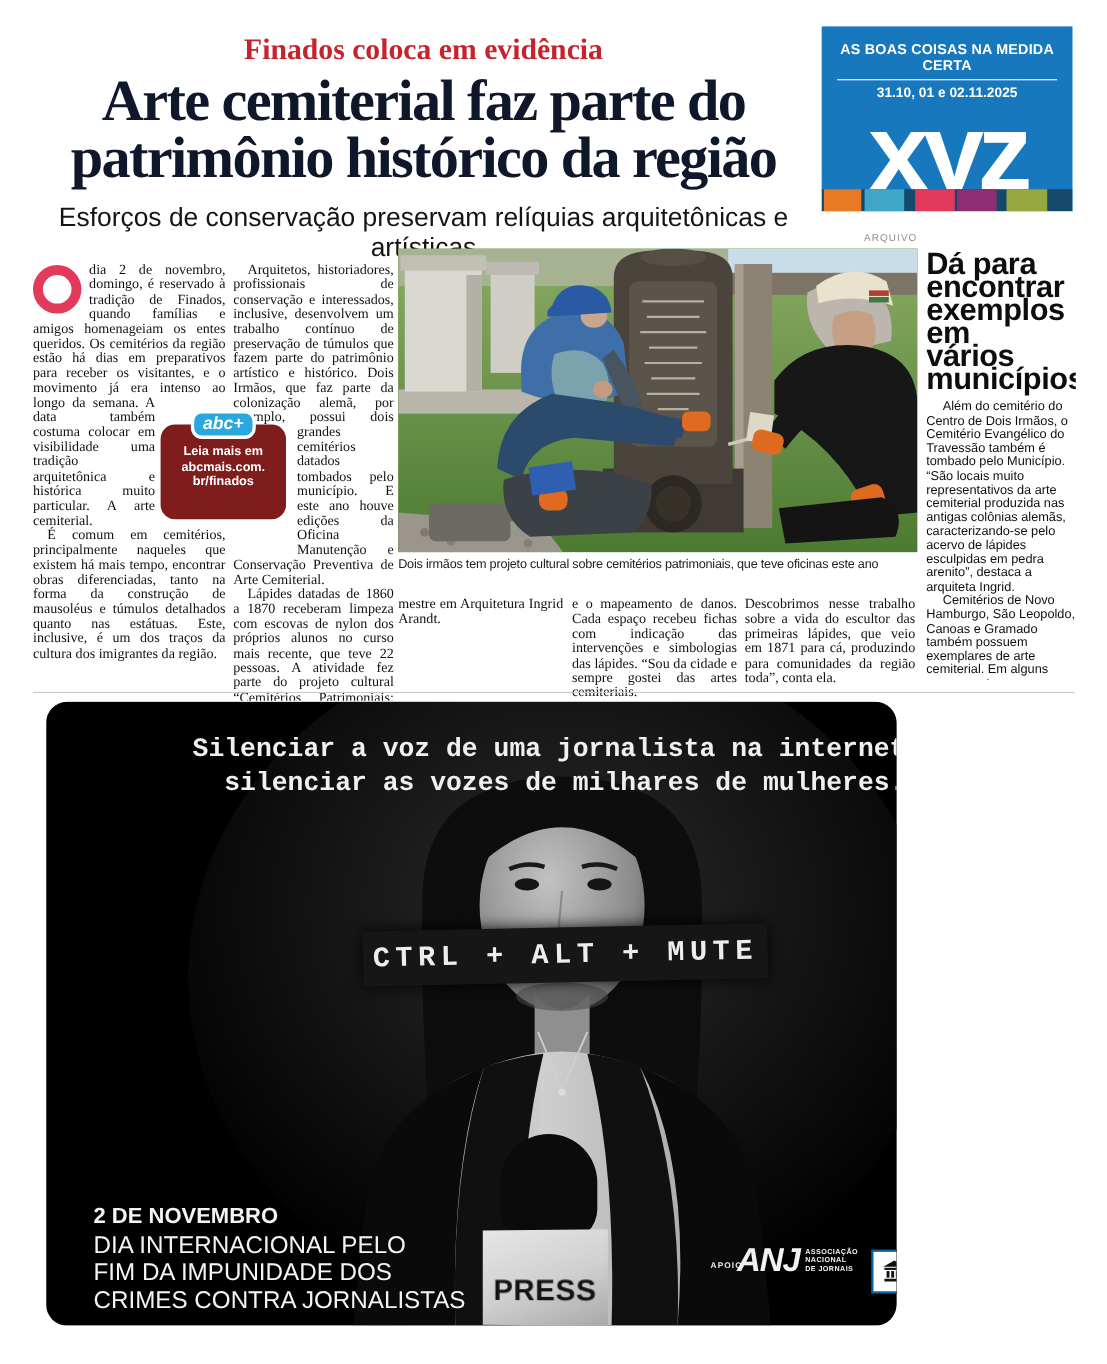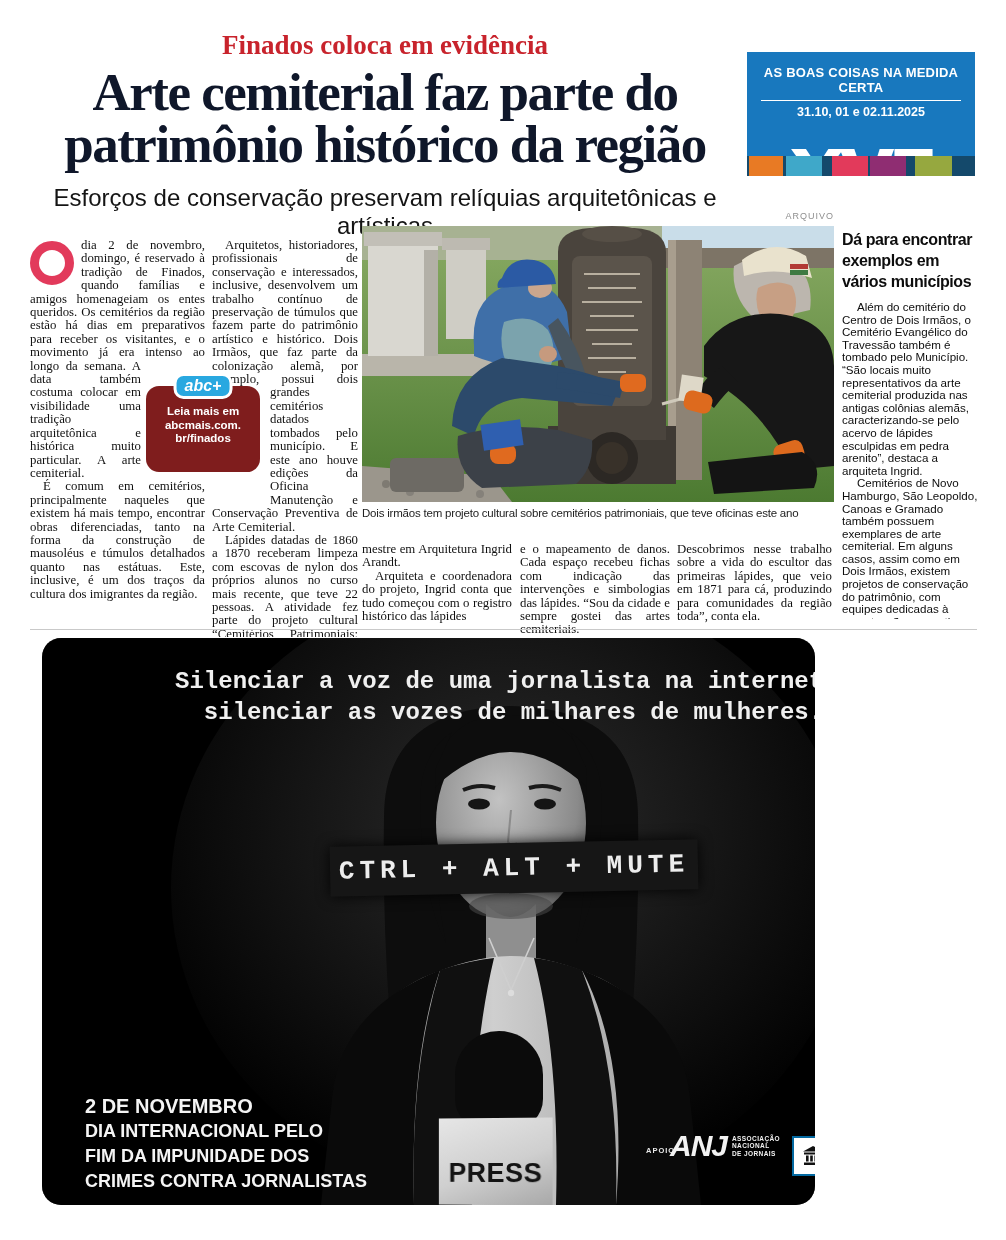--- a/index.html
+++ b/index.html
@@ -10,21 +10,21 @@
   
   .kicker{left:30px;top:30px;width:710px;text-align:center;
           font-family:"Liberation Serif",serif;font-weight:bold;font-size:27px;color:#C8232C;}
   .headline{left:18px;top:66px;width:734px;text-align:center;
             font-family:Liberation Serif, serif;font-weight:bold;font-size:53px;
             line-height:52px;letter-spacing:-1.5px;color:#0f172a;}
   .subtitle{left:30px;top:184px;width:710px;text-align:center;
             font-family:"Liberation Sans",sans-serif;font-size:24px;color:#141414;}
 
   
-  .masthead{left:747px;top:52px;width:228px;height:124px;background:#1878BE;overflow:hidden;}
+  .masthead{left:747px;top:24px;width:228px;height:168px;background:#1878BE;overflow:hidden;}
   .mh-tagline{margin-top:13px;text-align:center;font-family:"Liberation Sans",sans-serif;
               font-weight:bold;font-size:13px;color:#fff;letter-spacing:.2px;}
   .mh-rule{height:1px;background:#fff;margin:5px 14px 4px 14px;}
   .mh-date{text-align:center;font-family:"Liberation Sans",sans-serif;font-weight:bold;
            font-size:12.5px;color:#fff;}
   .mh-logo{text-align:center;font-family:"Liberation Sans",sans-serif;font-weight:bold;
            font-size:100px;line-height:92px;letter-spacing:-6px;color:#fff;margin-top:2px;}
   .mh-strip{position:absolute;left:0;bottom:0;width:228px;height:20px;background:#14496B;
             display:flex;align-items:stretch;}
   .strip-seg{height:100%;}
@@ -61,21 +61,21 @@
   
   .credit{left:362px;top:211px;width:472px;text-align:right;font-family:"Liberation Sans",sans-serif;
           font-size:9px;letter-spacing:1px;color:#8f8f8f;}
   .photo{left:362px;top:226px;width:472px;height:276px;overflow:hidden;background:#6d9451;}
   .caption{left:362px;top:507px;width:456px;font-family:"Liberation Sans",sans-serif;
            font-size:11.5px;color:#222;white-space:nowrap;letter-spacing:-0.2px;}
 
   
   .sidebar{left:842px;top:229px;width:136px;height:390px;overflow:hidden;
            font-family:"Liberation Sans",sans-serif;color:#0d0d0d;}
-  .sb-title{font-weight:bold;font-size:16px;line-height:21px;letter-spacing:-0.4px;}
+  .sb-title{font-weight:bold;font-size:28px;line-height:21px;letter-spacing:-0.4px;}
   .sb-body{margin-top:9px;font-size:11.6px;line-height:12.6px;}
   .sb-body p{margin:0;text-indent:15px;}
 
   .rule{left:30px;top:629px;width:947px;height:1px;background:#c9c9c9;}
 
   
   .ad{left:42px;top:638px;width:773px;height:567px;background:#737373;overflow:hidden;border-radius:19px;}
   .ad-headline{position:absolute;left:0;top:28px;width:943px;text-align:center;
                font-family:"Liberation Mono",monospace;font-weight:bold;font-size:24px;
                line-height:31px;color:#f0f0f0;}
@@ -85,21 +85,21 @@
         letter-spacing:5px;color:#ededed;text-align:center;}
   .mic-foam{position:absolute;left:413px;top:393px;width:88px;height:98px;background:#0b0b0b;
             border-radius:44px 44px 30px 30px;}
   .mic-box{position:absolute;left:396px;top:480px;width:114px;height:87px;
            background:linear-gradient(160deg,#e6e6e6 0%,#cfcfcf 55%,#a8a8a8 100%);
            transform:perspective(300px) rotateY(-4deg);
            font-family:"Liberation Sans",sans-serif;font-weight:bold;font-size:27px;color:#131313;
            text-align:center;line-height:110px;letter-spacing:0.5px;}
   .ad-date{position:absolute;left:43px;top:455px;color:#f4f4f4;font-family:"Liberation Sans",sans-serif;}
   .ad-date .t{font-weight:bold;font-size:20px;line-height:26px;}
-  .ad-date .l{font-size:18px;line-height:25px;font-weight:bold;}
+  .ad-date .l{font-size:22px;line-height:25px;}
   .apoio{position:absolute;left:604px;top:508px;font-family:"Liberation Sans",sans-serif;
          font-weight:bold;font-size:7.5px;letter-spacing:1px;color:#e8e8e8;}
   .anj{position:absolute;left:628px;top:493px;display:flex;align-items:center;color:#f2f2f2;}
   .anj-mark{font-family:"Liberation Sans",sans-serif;font-weight:bold;font-style:italic;
             font-size:30px;letter-spacing:-1px;line-height:30px;}
   .anj-text{margin-left:5px;font-family:"Liberation Sans",sans-serif;font-weight:bold;
             font-size:6.5px;line-height:7.5px;letter-spacing:.4px;}
   .unesco{position:absolute;left:750px;top:498px;width:148px;height:40px;border:2px solid #0369a1;
           box-sizing:border-box;display:flex;align-items:stretch;background:#000;}
   .unesco-cell{width:38px;background:#fff;display:flex;align-items:center;justify-content:center;}
@@ -213,21 +213,20 @@
       <rect x="318" y="150" width="22" height="26" fill="#ded8c8" transform="rotate(8 329 163)"></rect>
       <rect x="322" y="166" width="28" height="20" rx="7" fill="#dd6a1e" transform="rotate(14 336 176)"></rect>
       <rect x="412" y="216" width="30" height="22" rx="8" fill="#dd6a1e" transform="rotate(-18 427 227)"></rect>
       <path d="M346 236 L440 226 Q462 238 452 262 L352 268 Z" fill="#141414"></path>
     </svg>
   </div>
   <div class="abs caption">Dois irmãos tem projeto cultural sobre cemitérios patrimoniais, que teve oficinas este ano</div>
 
   <div class="abs col c3">
     <p>mestre em Arquitetura Ingrid Arandt.</p>
-    <p class="ind">Arquiteta e coordenadora do projeto, Ingrid conta que tudo começou com o registro histórico das lápides</p>
   </div>
   <div class="abs col c4">
     <p>e o mapeamento de danos. Cada espaço recebeu fichas com indicação das intervenções e simbologias das lápides. “Sou da cidade e sempre gostei das artes cemiteriais.</p>
   </div>
   <div class="abs col c5">
     <p>Descobrimos nesse trabalho sobre a vida do escultor das primeiras lápides, que veio em 1871 para cá, produzindo para comunidades da região toda”, conta ela.</p>
   </div>
 
   <div class="abs sidebar">
     <div class="sb-title">

